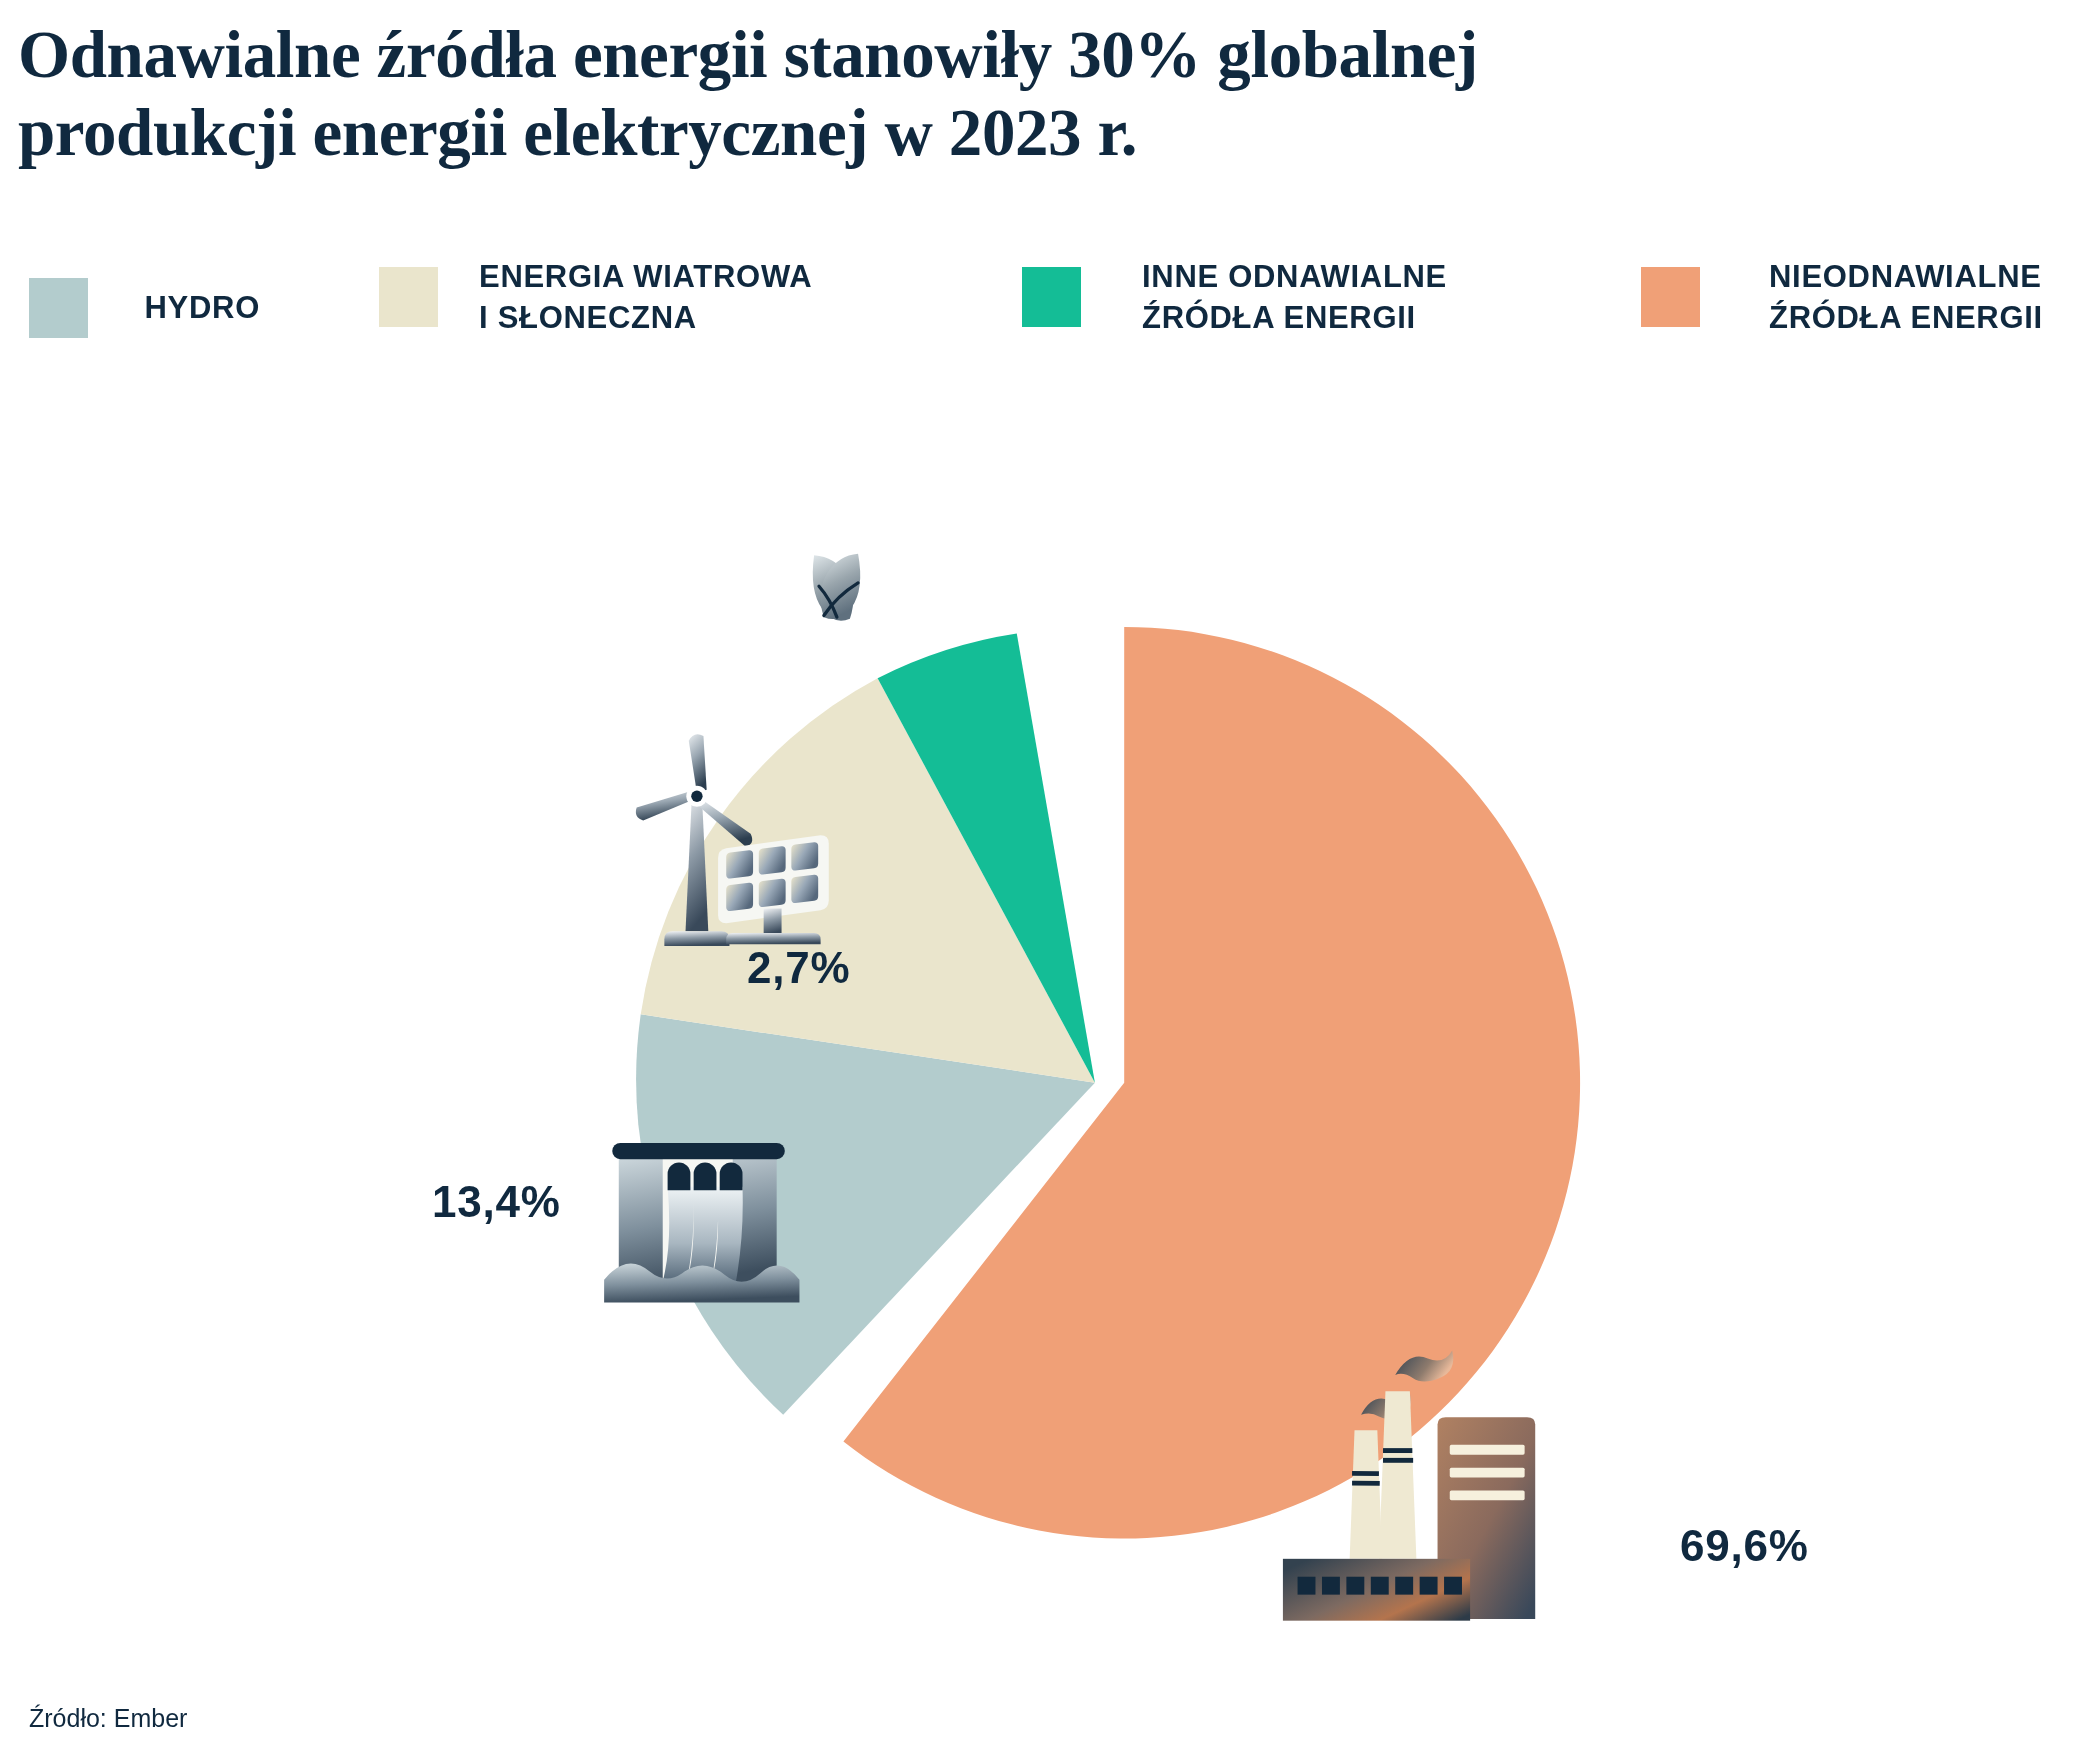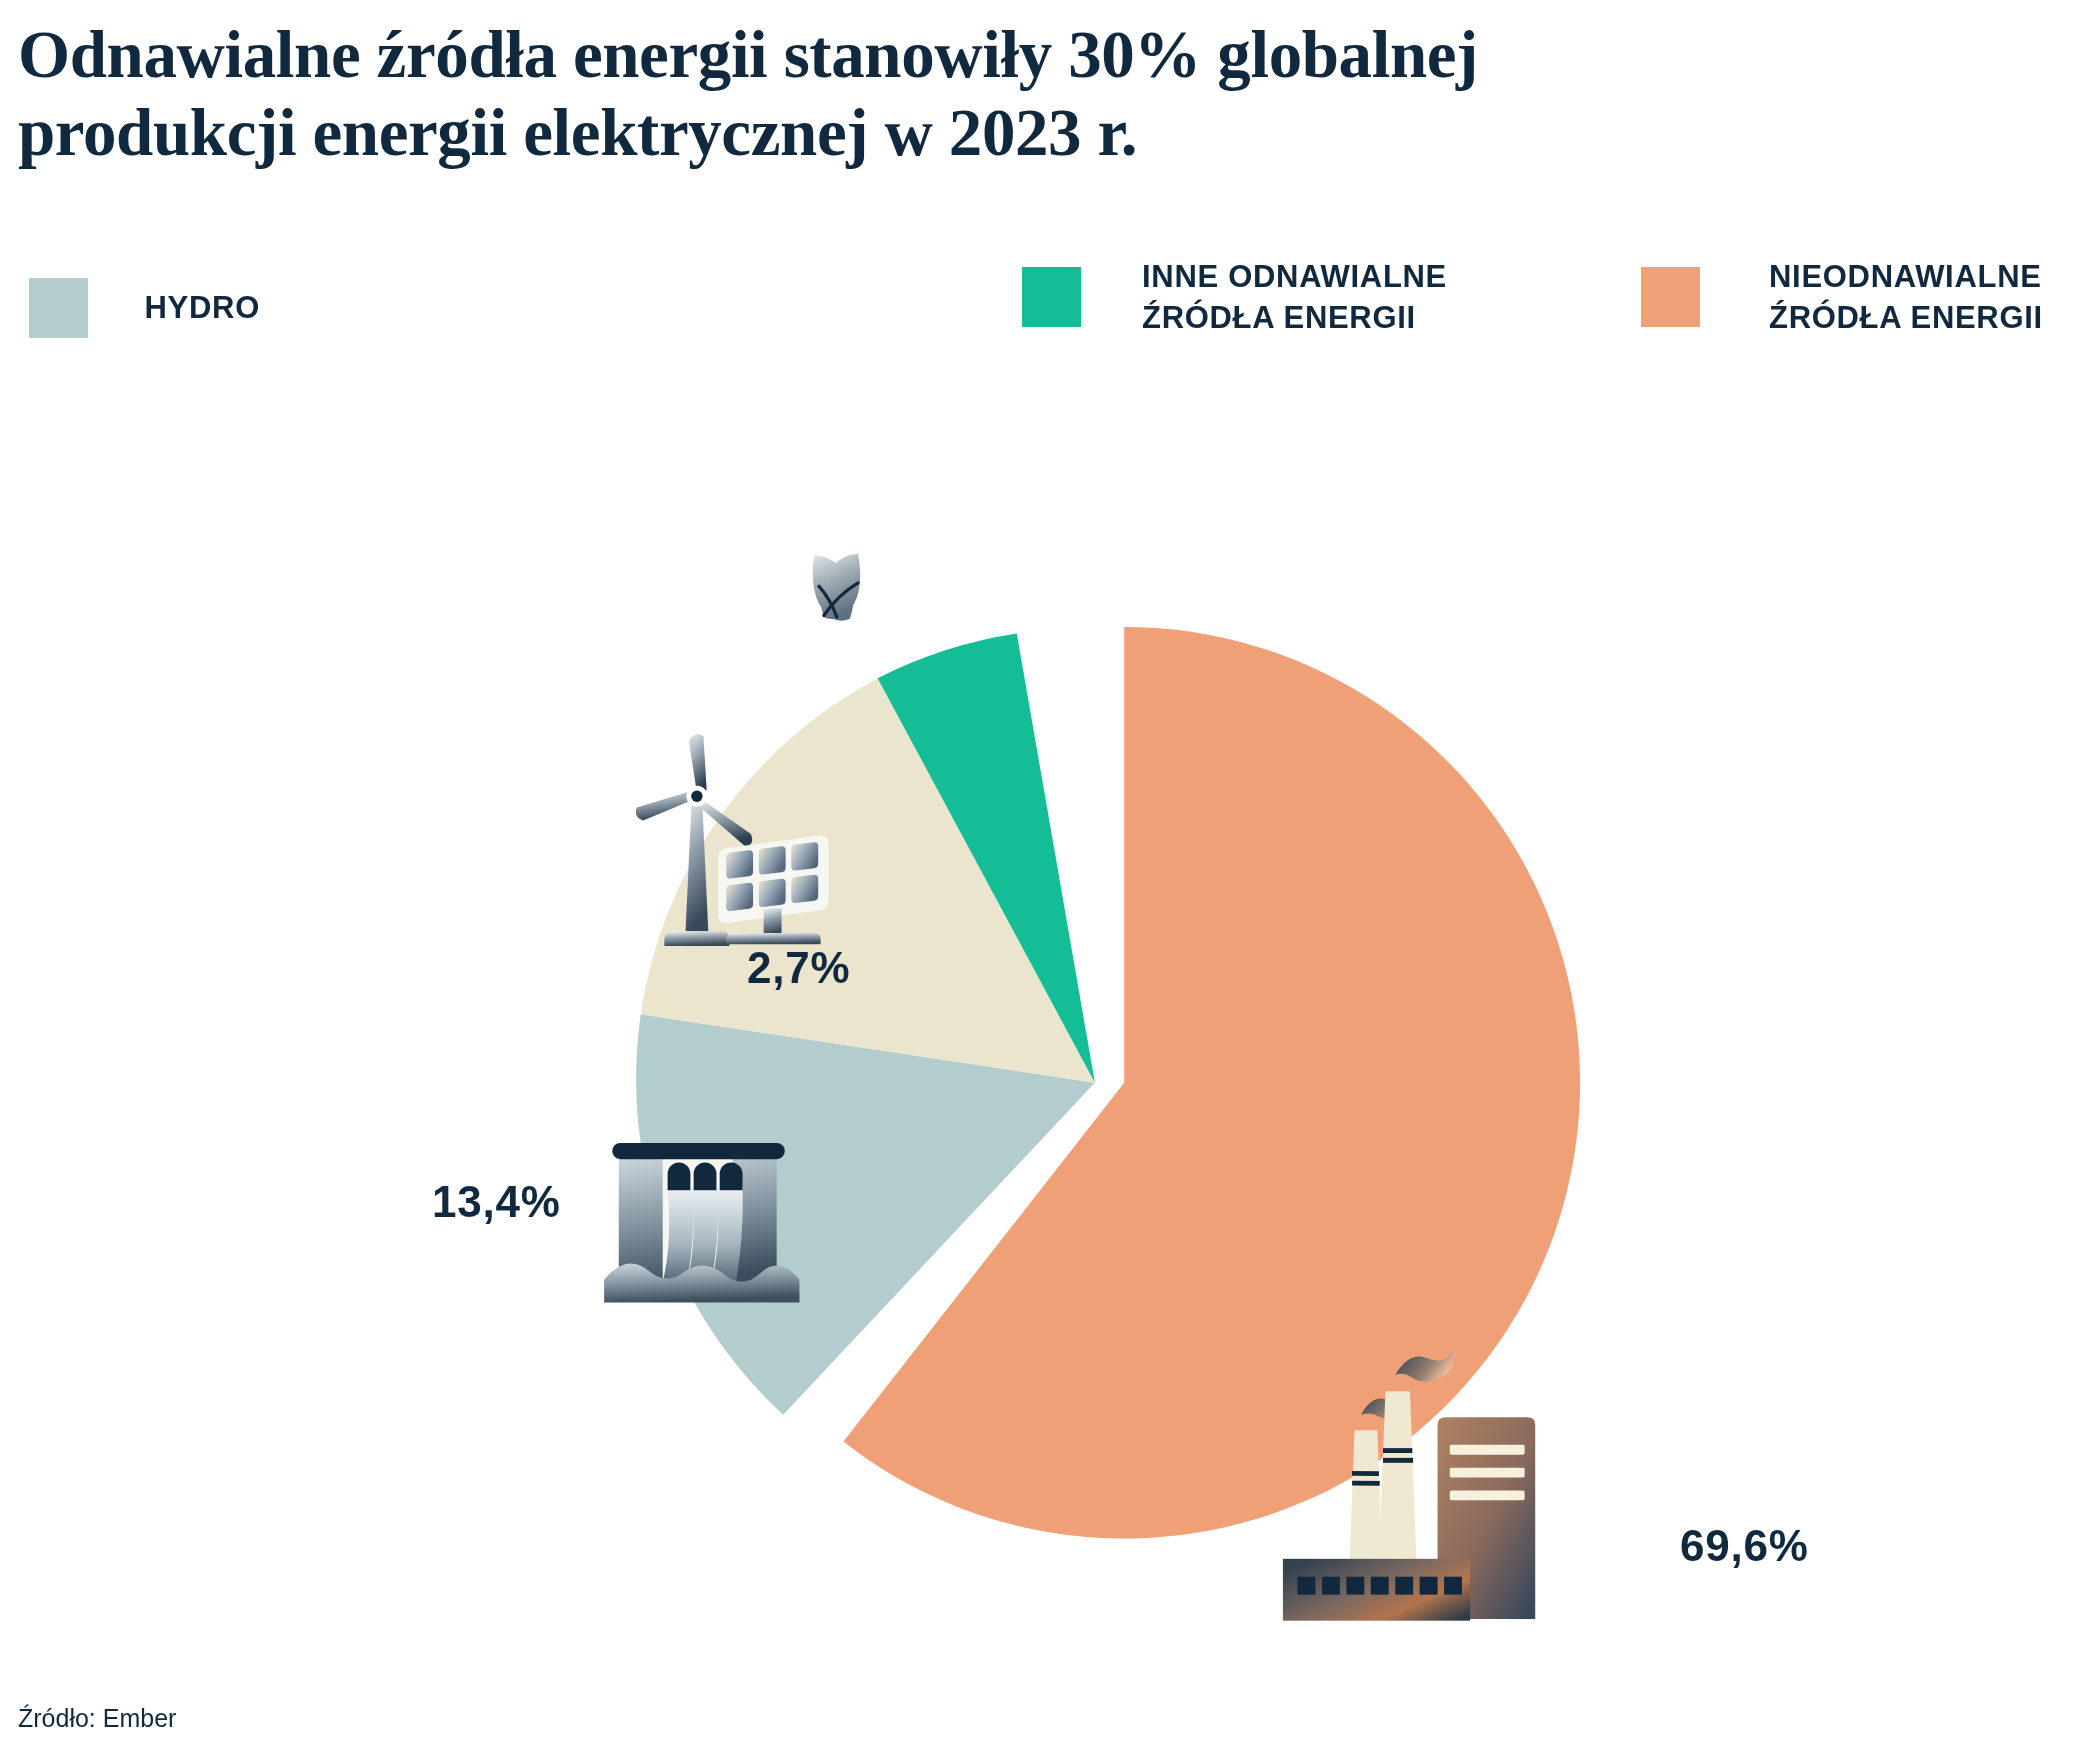--- a/index.html
+++ b/index.html
@@ -89,21 +89,21 @@
     white-space: nowrap;
   }
   #pct-other  { left: 747px;  top: 487px; }
   #pct-wind   { left: 432px;  top: 721px; }
   #pct-hydro  { left: 383px;  top: 1293px; }
   #pct-nonren { left: 1680px; top: 1065px; }
 
   
   .source {
     position: absolute;
-    left: 18px;
+    left: 29px;
     top: 1704px;
     font-family: "Liberation Sans", sans-serif;
     font-size: 25px;
     color: #10293f;
   }
 </style>
 </head>
 <body>
 
 <div class="page">
@@ -113,20 +113,25 @@
     <span class="title-line">produkcji energii elektrycznej w 2023 r.</span>
   </div>
 
   <div class="legend">
 
     <div class="legend-item" id="legend-0">
       <span class="legend-swatch" style="background:#b3cccd"></span>
       <span class="legend-label">HYDRO</span>
     </div>
 
+    <div class="legend-item" id="legend-1">
+      <span class="legend-swatch" style="background:#eae5cc"></span>
+      <span class="legend-label">ENERGIA WIATROWA
+I SŁONECZNA</span>
+    </div>
 
     <div class="legend-item" id="legend-2">
       <span class="legend-swatch" style="background:#14bd96"></span>
       <span class="legend-label">INNE ODNAWIALNE
 ŹRÓDŁA ENERGII</span>
     </div>
 
     <div class="legend-item" id="legend-3">
       <span class="legend-swatch" style="background:#f0a077"></span>
       <span class="legend-label">NIEODNAWIALNE

